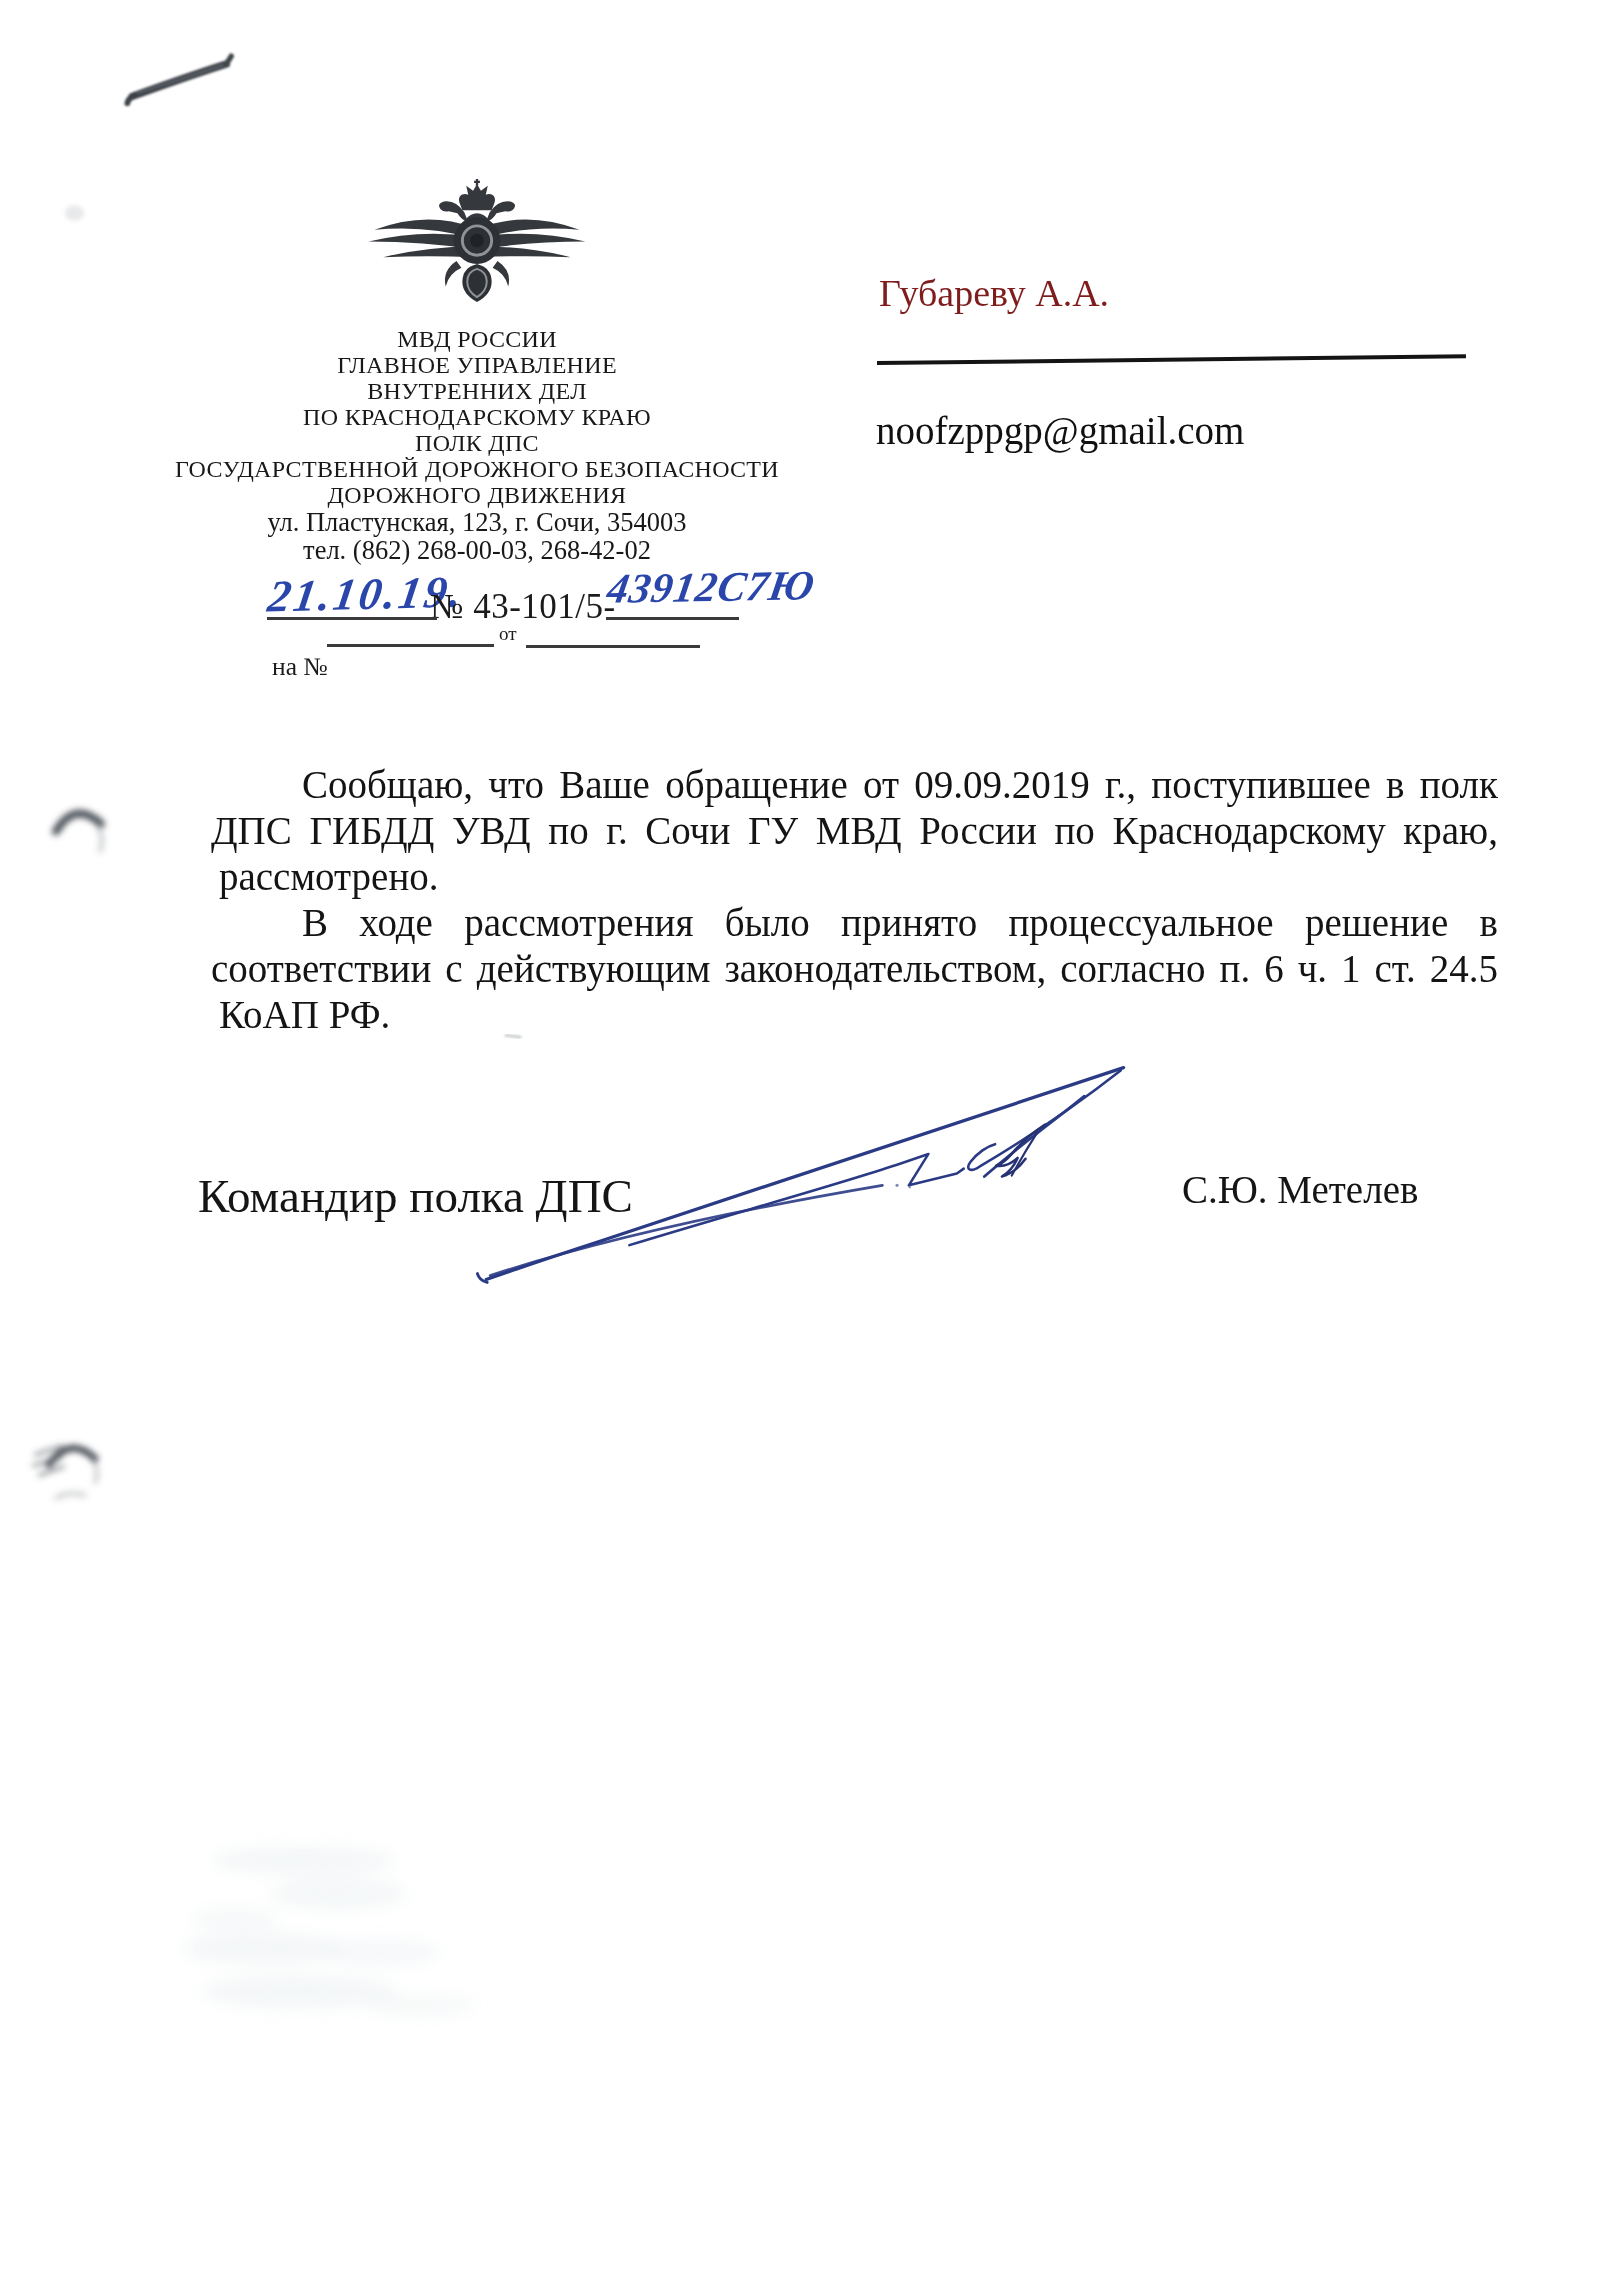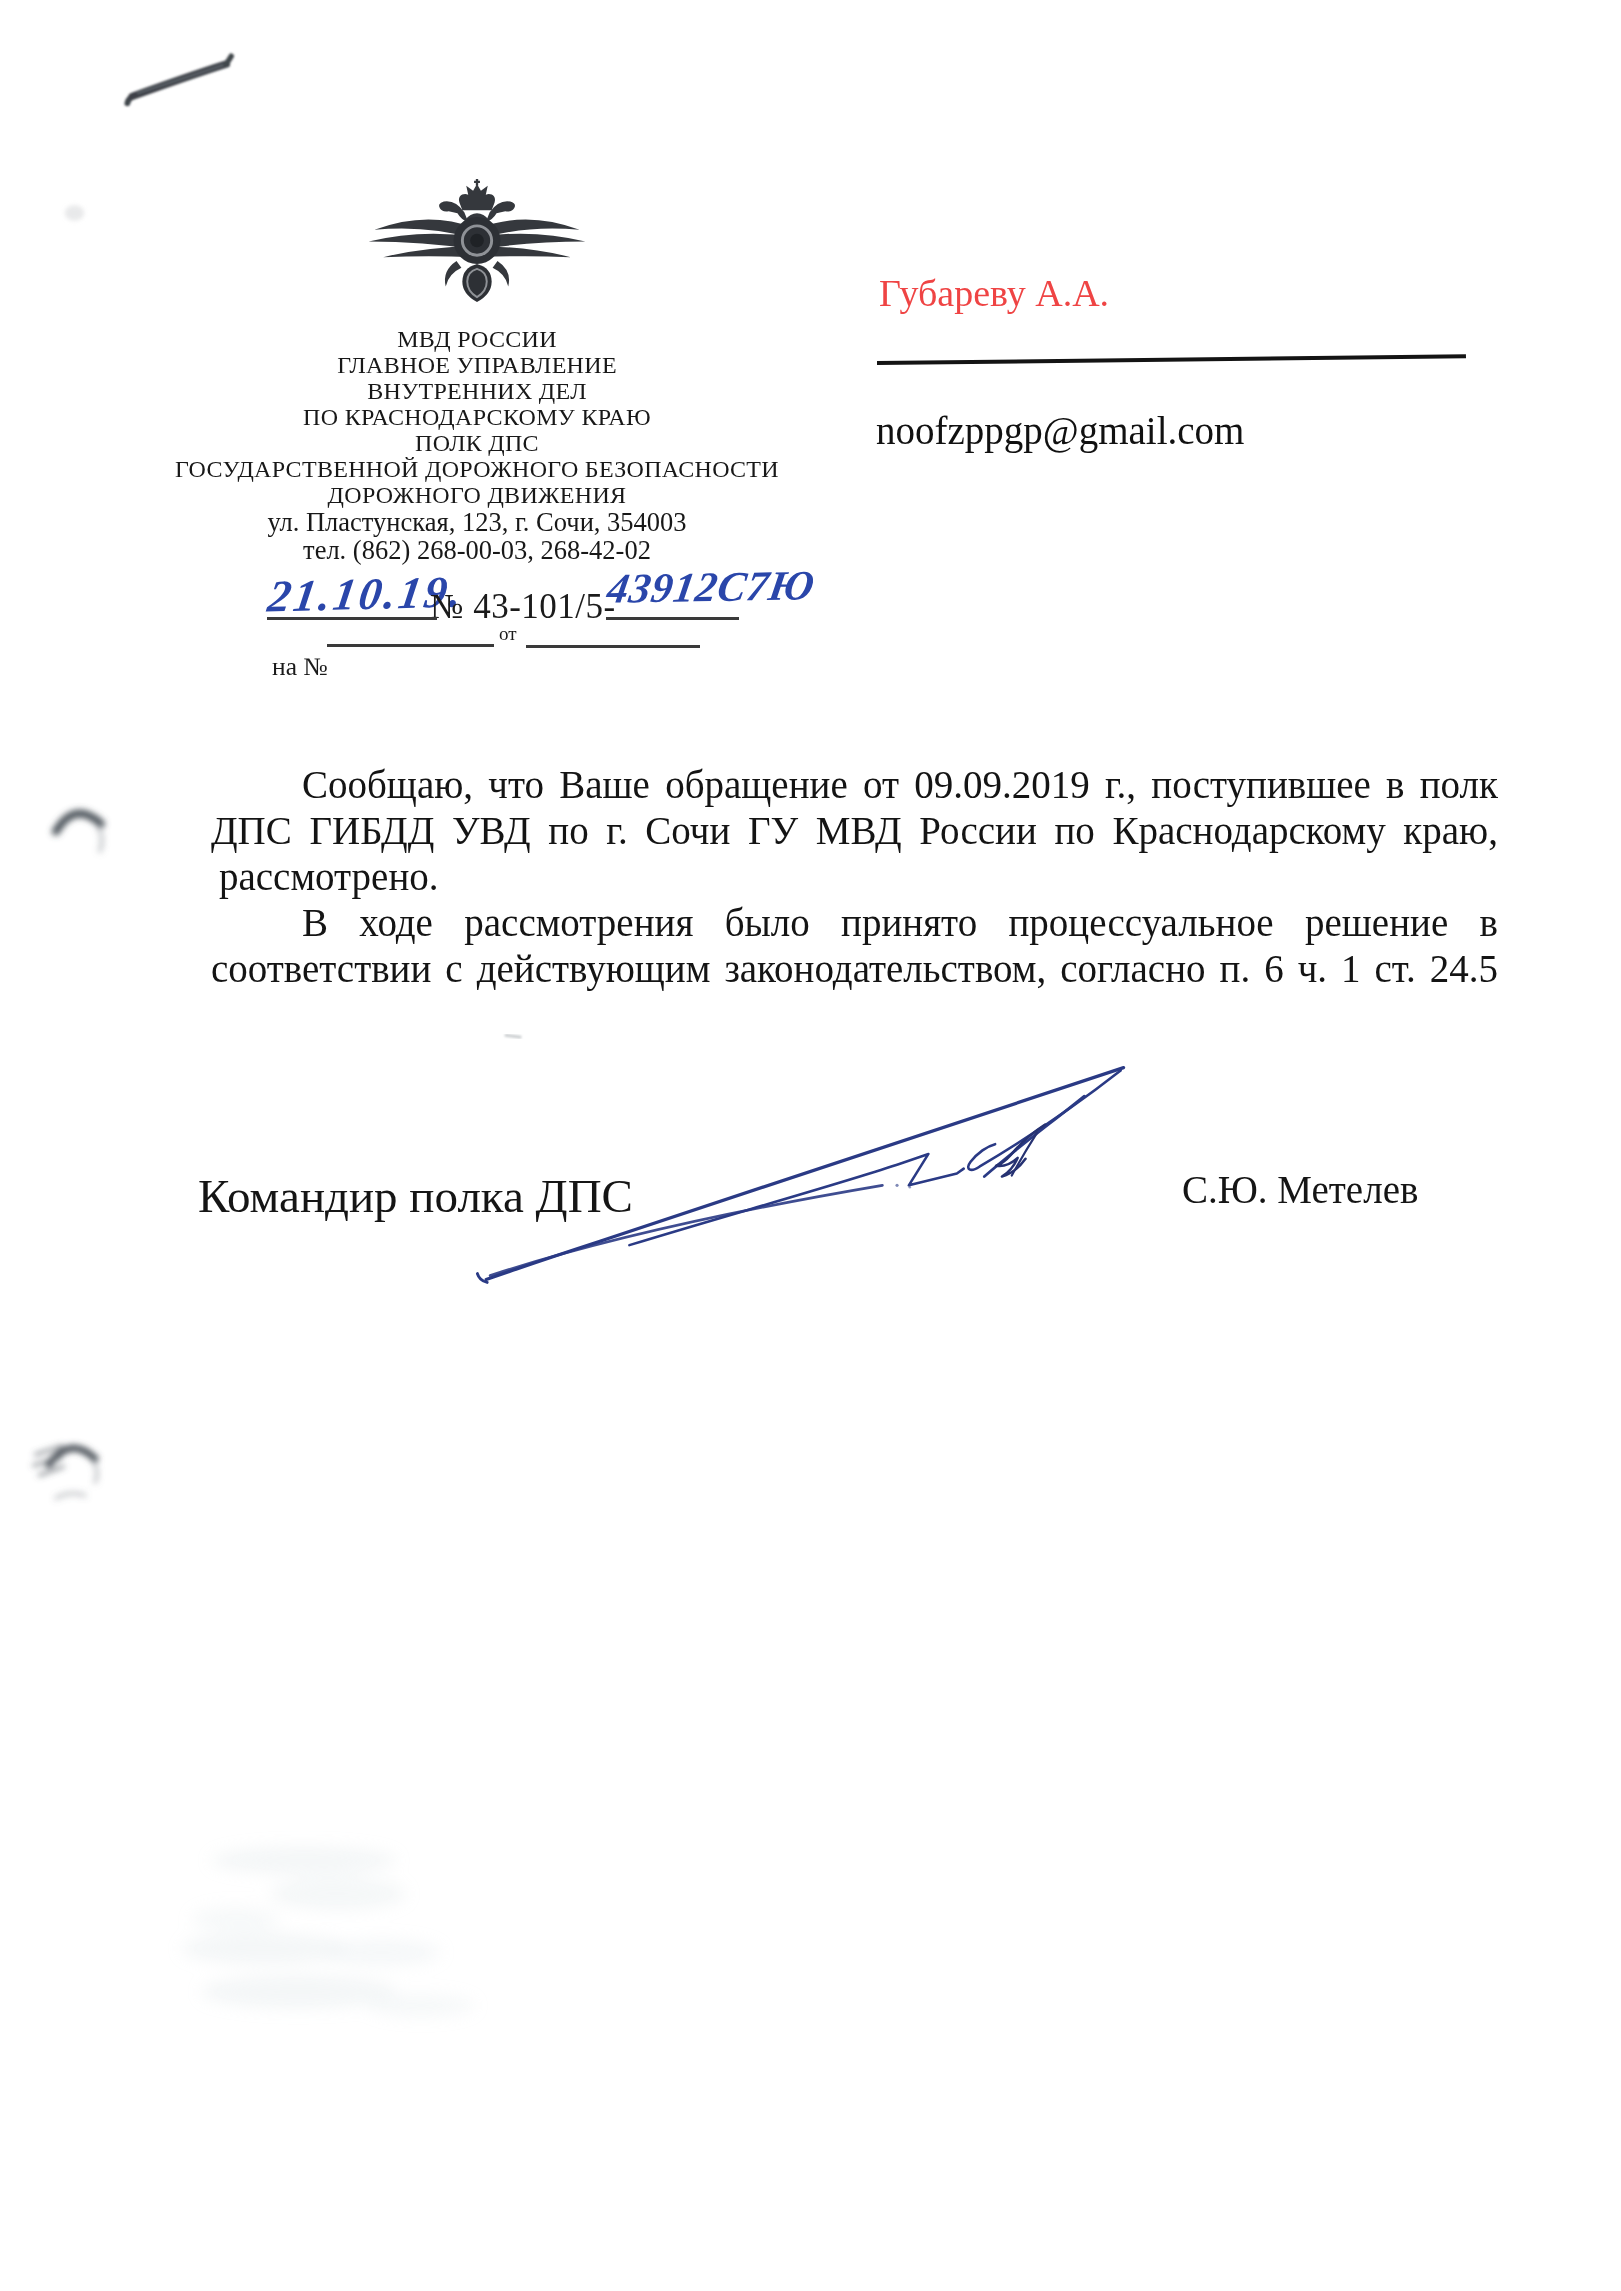--- a/index.html
+++ b/index.html
@@ -20,21 +20,21 @@
   .ref-prefix{left:430px;top:587px;font-size:35px;letter-spacing:0.5px;white-space:nowrap;}
   .ref-number{left:608px;top:563px;font-size:42px;letter-spacing:1px;transform:skewX(-10deg) rotate(-1deg);}
   .uline{position:absolute;height:2.9px;background:#3a3a3a;}
   .u1{left:267px;top:617px;width:170px;}
   .u2{left:606px;top:617px;width:133px;}
   .u3{left:327px;top:644px;width:167px;}
   .u4{left:526px;top:645px;width:174px;}
   .ref-na{left:272px;top:652px;font-size:25.5px;white-space:nowrap;}
   .ref-ot{left:499px;top:623px;font-size:19px;white-space:nowrap;}
   
-  .rcpt-name{left:879px;top:271px;font-size:38px;white-space:nowrap;color:#ef4444;}
+  .rcpt-name{left:879px;top:271px;font-size:38px;white-space:nowrap;color:#7f1d1d;}
   .rcpt-rule{left:877px;top:361px;width:589px;height:3.9px;background:#141414;transform:rotate(-0.65deg);transform-origin:left center;}
   .rcpt-email{left:876px;top:408px;font-size:39px;white-space:nowrap;color:#111;}
   
   .body-text{position:absolute;left:211px;top:762px;width:1287px;font-size:39px;line-height:46px;color:#141414;}
   .jline{text-align:justify;text-align-last:justify;}
   .lline{text-align:left;margin-left:8px;}
   .indent{padding-left:91px;}
   
   .sig-title{left:198px;top:1169px;font-size:47px;white-space:nowrap;color:#151515;}
   .sig-name{left:1182px;top:1167px;font-size:39px;white-space:nowrap;color:#151515;}
@@ -159,20 +159,21 @@
   <div class="abs rcpt-name">Губареву А.А.</div>
   <div class="abs rcpt-rule"></div>
   <div class="abs rcpt-email">noofzppgp@gmail.com</div>
 
   <div class="body-text">
     <div class="jline indent">Сообщаю, что Ваше обращение от 09.09.2019 г., поступившее в полк</div>
     <div class="jline">ДПС ГИБДД УВД по г. Сочи ГУ МВД России по Краснодарскому краю,</div>
     <div class="lline">рассмотрено.</div>
     <div class="jline indent">В ходе рассмотрения было принято процессуальное решение в</div>
     <div class="jline">соответствии с действующим законодательством, согласно п. 6 ч. 1 ст. 24.5</div>
+    <div class="lline">КоАП РФ.</div>
   </div>
 
   <div class="abs sig-title">Командир полка ДПС</div>
   <svg class="overlay" style="left:446px;top:1044px;" width="706" height="265" viewBox="455 1065 720 270">
     <g fill="none" stroke="#2a3a85" stroke-linecap="round" stroke-linejoin="round">
 
       <path d="M487,1299 q2,7 10,9" stroke-width="3"></path>
 
       <path d="M496,1305 C545,1288 575,1278 612,1266 L1146,1089" stroke-width="3.4"></path>
 

